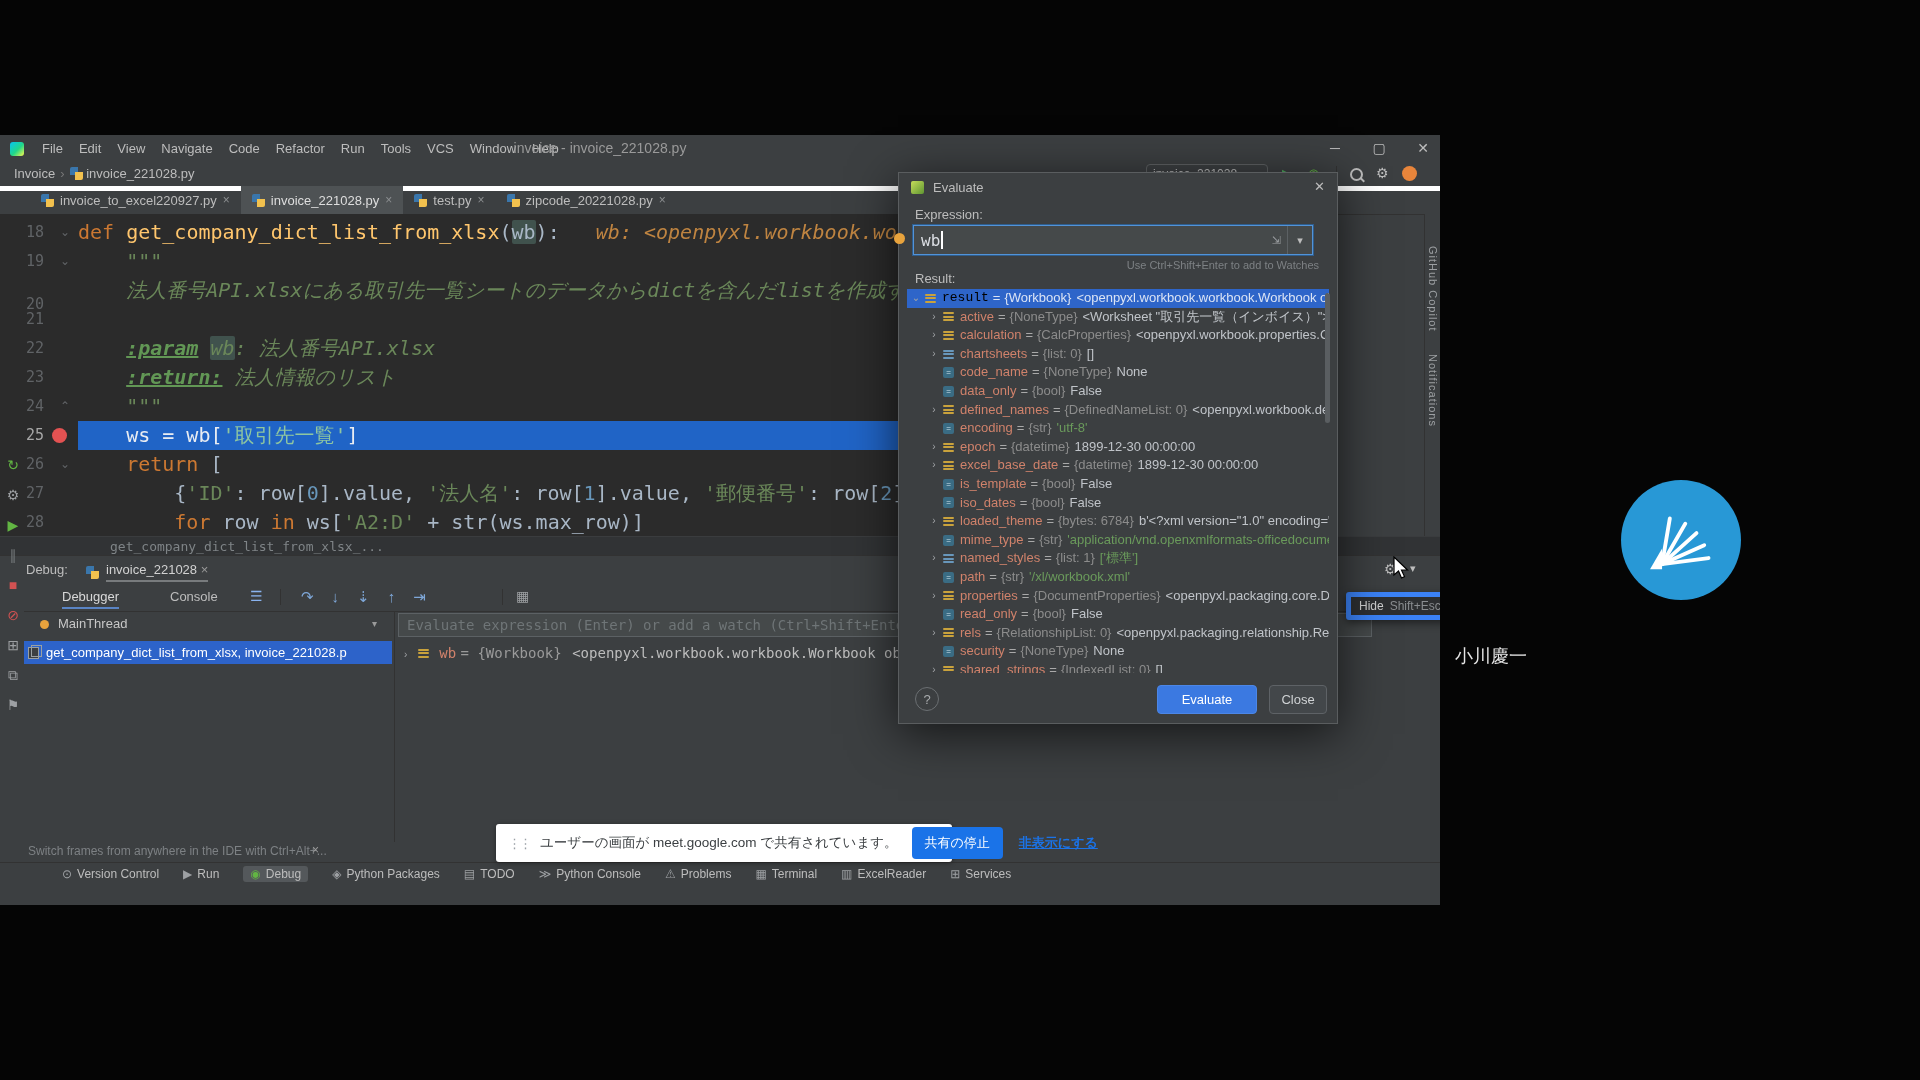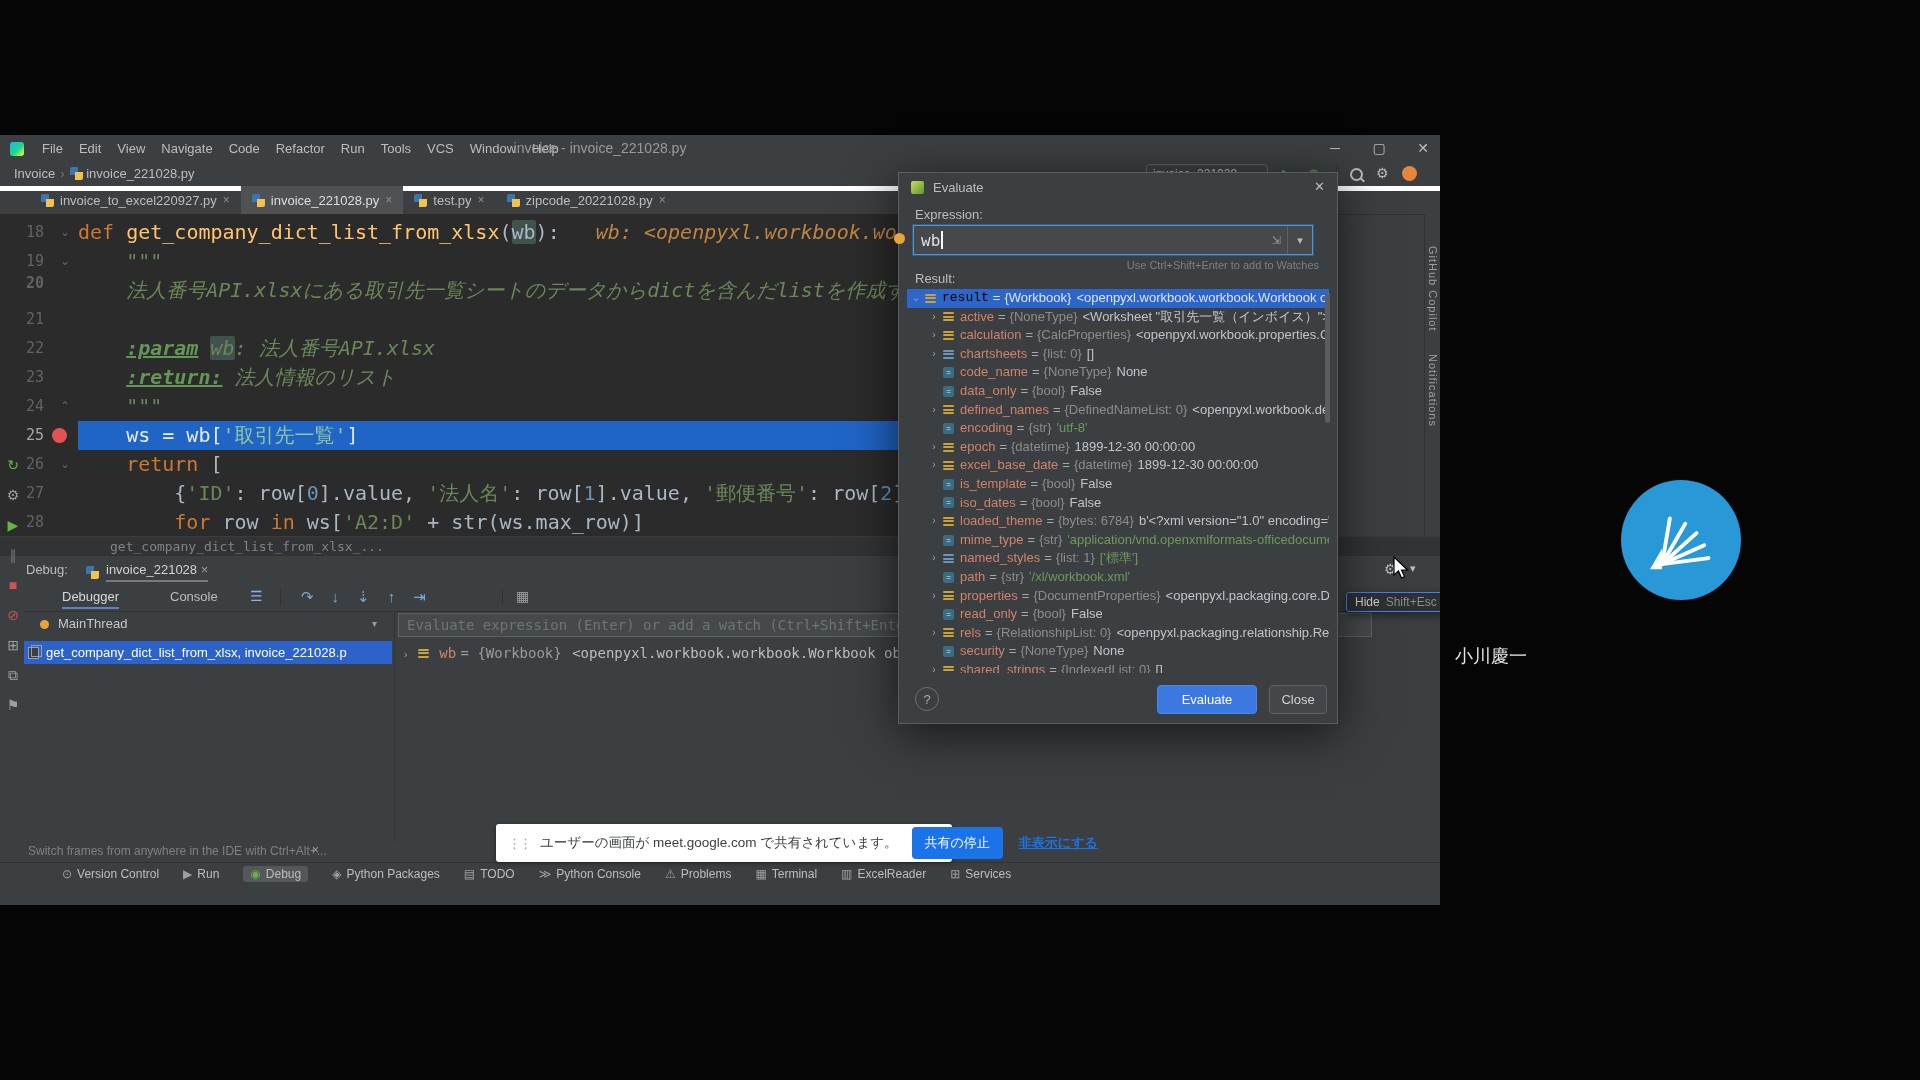--- a/index.html
+++ b/index.html
@@ -47,21 +47,21 @@
   .dbg-tab.active{color:#d8d8d8;border-bottom:2px solid #5a84c4;padding-bottom:3px;}
   .stepico{font-size:15px;margin:0 9px;}
   #eval-bar{background:#45494a;border:1px solid #5c6164;color:#6f7577;
     font-family:"DejaVu Sans Mono",monospace;font-size:14px;line-height:22px;padding-left:8px;box-sizing:border-box;white-space:nowrap;overflow:hidden;}
   .frame-row{position:absolute;left:24px;width:368px;height:23px;line-height:23px;font-size:13px;color:#bdbdbd;
     white-space:nowrap;overflow:hidden;padding-left:22px;box-sizing:border-box;}
   .frame-row.sel{background:#2d63c9;color:#fff;}
   .frame-ico{position:absolute;left:4px;top:6px;width:9px;height:10px;border:1px solid #9aa0a3;background:#3c3f41;}
   .frame-ico::after{content:"";position:absolute;left:2px;top:-3px;width:9px;height:10px;border:1px solid #9aa0a3;}
   .mono{font-family:"DejaVu Sans Mono",monospace;}
-  .tooltip{background:#2d2f31;border:1px solid #3b82f6;border-radius:3px;box-shadow:0 3px 8px rgba(0,0,0,.5);
+  .tooltip{background:#2d2f31;border:5px solid #3b82f6;border-radius:3px;box-shadow:0 3px 8px rgba(0,0,0,.5);
     font-size:12px;color:#d0d0d0;padding:2px 8px;white-space:nowrap;}
   .tooltip .sc{color:#8a8d90;margin-left:6px;}
   
   #toolwin{left:0;top:727px;width:1440px;height:22px;border-top:1px solid #323232;display:flex;align-items:center;gap:24px;padding-left:62px;box-sizing:border-box;}
   .tw-item{display:flex;align-items:center;gap:5px;font-size:12px;color:#bdbdbd;white-space:nowrap;}
   .tw-item.active{background:#54585b;border-radius:3px;padding:1px 7px;}
   #statusbar{left:0;top:749px;width:1440px;height:21px;border-top:1px solid #323232;}
   .sb-txt{font-size:12px;color:#bdbdbd;}
   .twi-glyph{font-size:12px;}
   .padlock{display:inline-block;width:9px;height:7px;border:1px solid #bdbdbd;border-radius:1px;position:relative;vertical-align:0;}
@@ -180,21 +180,21 @@
       </div>
 
     <div class="abs" id="editor">
       <div id="codewrap">
           <div class="gutter-num" style="top: 4px;">18</div>
           <div class="fold" style="top: 4px;">⌄</div>
           <div class="code-line" style="top: 4px; padding-left: 0px;"><span class="kw">def </span><span class="fn">get_company_dict_list_from_xlsx</span><span class="d">(</span><span class="d hlw">wb</span><span class="d">):</span><span class="d">   </span><span class="hint">wb: &lt;openpyxl.workbook.workbook.Workbook object at 0x0</span></div>
           <div class="gutter-num" style="top: 33px;">19</div>
           <div class="fold" style="top: 33px;">⌄</div>
           <div class="code-line" style="top: 33px; padding-left: 48.16px;"><span class="doc">"""</span></div>
-          <div class="gutter-num" style="top: 55px; font-weight: bold;">20</div>
+          <div class="gutter-num" style="top: 76px;">20</div>
           <div class="code-line" style="top: 62px; padding-left: 48.16px;"><span class="doc">法人番号API.xlsxにある取引先一覧シートのデータからdictを含んだlistを作成する</span></div>
           <div class="gutter-num" style="top: 91px;">21</div>
           <div class="code-line" style="top: 91px; padding-left: 48.16px;"></div>
           <div class="gutter-num" style="top: 120px;">22</div>
           <div class="code-line" style="top: 120px; padding-left: 48.16px;"><span class="tag">:param</span><span class="doc"> </span><span class="doc hlw">wb</span><span class="doc">: 法人番号API.xlsx</span></div>
           <div class="gutter-num" style="top: 149px;">23</div>
           <div class="code-line" style="top: 149px; padding-left: 48.16px;"><span class="tag">:return:</span><span class="doc"> 法人情報のリスト</span></div>
           <div class="gutter-num" style="top: 178px;">24</div>
           <div class="fold" style="top: 178px;">⌃</div>
           <div class="code-line" style="top: 178px; padding-left: 48.16px;"><span class="doc">"""</span></div>

